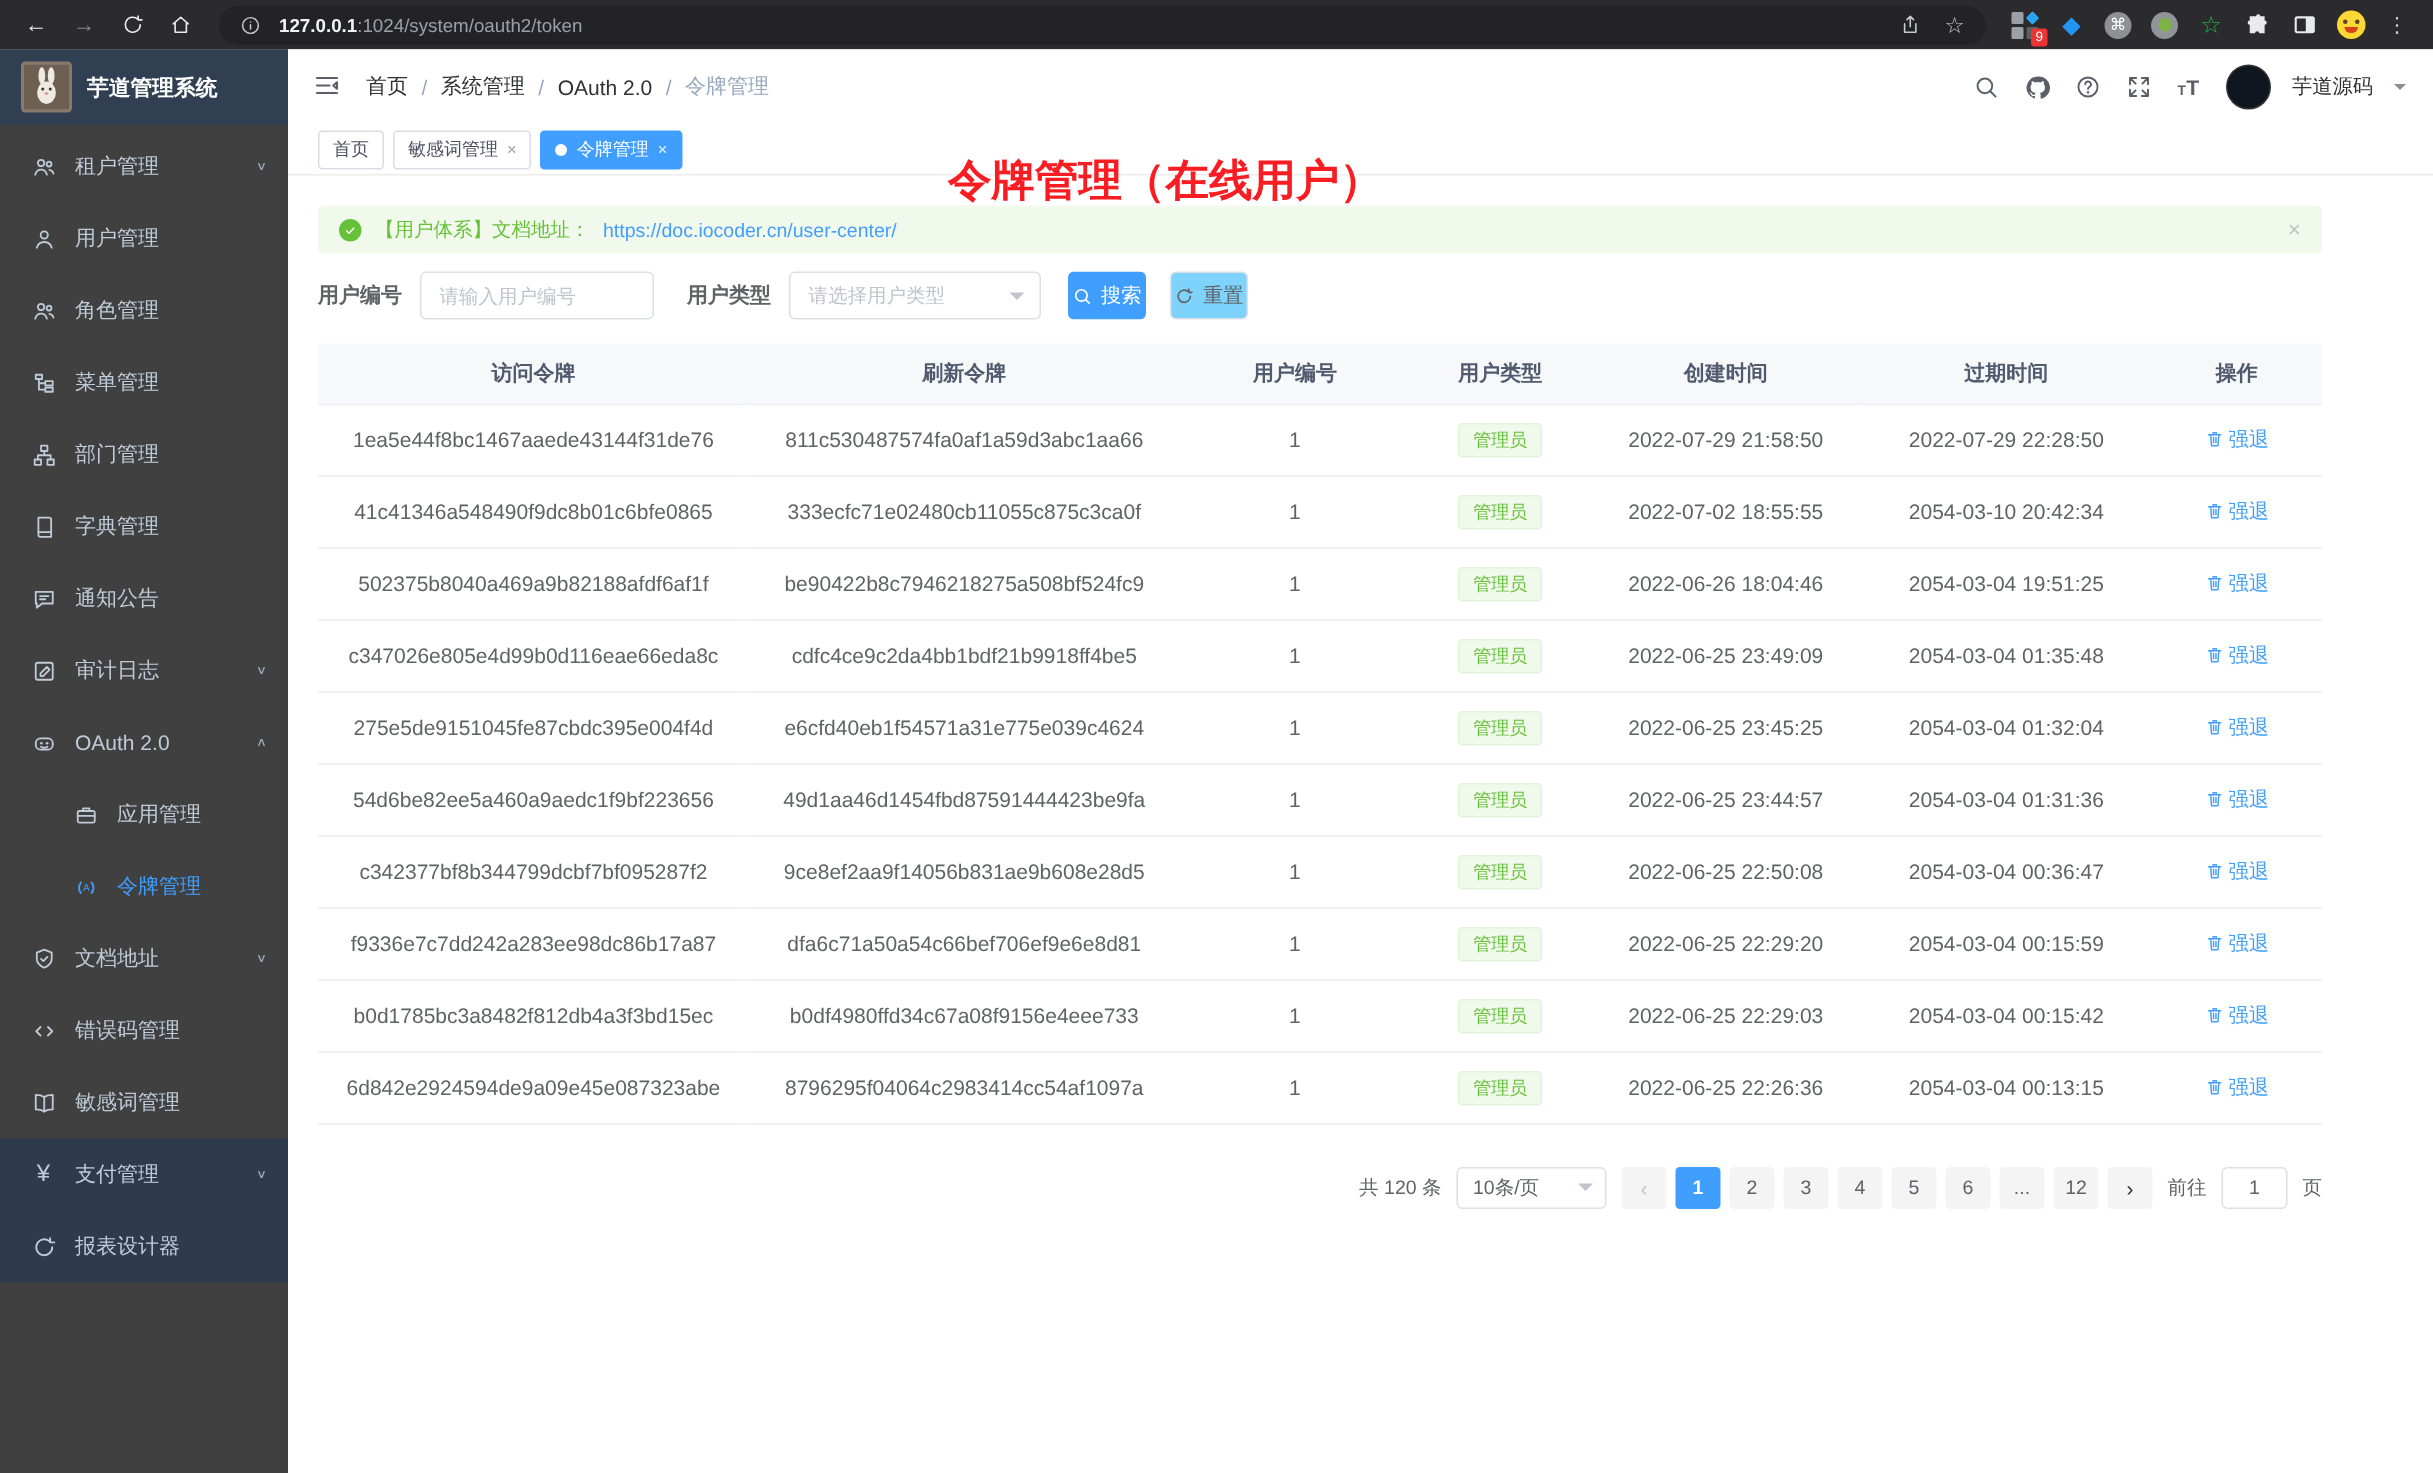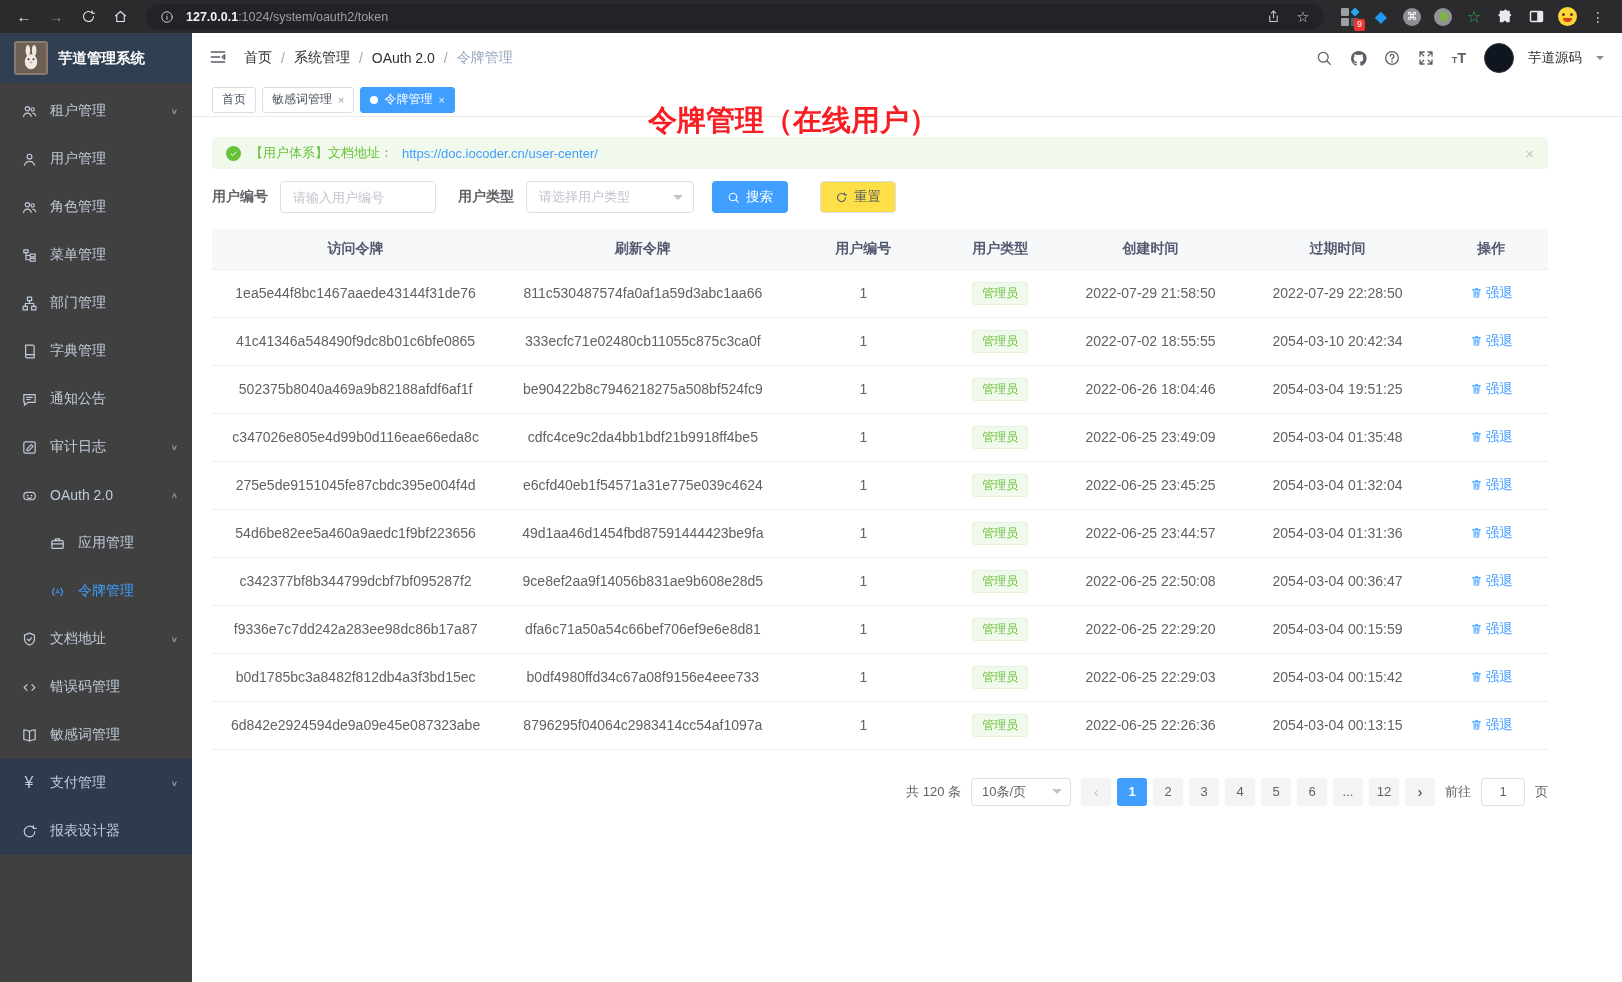--- a/index.html
+++ b/index.html
@@ -64,41 +64,41 @@
   .caret { width:0; height:0; border:4px solid transparent; border-top-color:#8a8f97; margin-top:4px; cursor:pointer; }
 
   
   .tabsbar { height:34px; display:flex; align-items:center; gap:6px; padding:0 20px; border-bottom:1px solid #ececec; background:#fff; }
   .tagtab { height:26px; display:flex; align-items:center; gap:6px; padding:0 9px; border:1px solid #d8dce5; background:#fff; color:#495060; font-size:12px; border-radius:3px; cursor:pointer; }
   .tagtab .x { font-size:11px; color:#9aa2ad; }
   .tagtab.active { background:#409eff; border-color:#409eff; color:#fff; }
   .tagtab.active .x { color:#eaf4ff; }
   .tagtab.active .dot { width:8px; height:8px; border-radius:50%; background:#fff; }
 
-  .annotation { position:absolute; left:456px; top:68px; font-size:29px; font-weight:bold; color:#f81d22; z-index:5; white-space:nowrap; }
+  .annotation { position:absolute; left:440px; top:68px; font-size:29px; font-weight:bold; color:#f81d22; z-index:5; white-space:nowrap; }
 
   
   .content { padding:20px 74px 0 20px; }
   .alert { height:32px; background:#f0f9eb; border-radius:4px; display:flex; align-items:center; padding:16px 14px; gap:9px; }
   .acheck { width:15px; height:15px; border-radius:50%; background:#67c23a; color:#fff; display:flex; align-items:center; justify-content:center; flex:none; }
   .acheck svg { width:9px; height:9px; stroke:#fff; stroke-width:2.5; fill:none; }
   .atext { color:#67c23a; font-size:13px; }
   .alink { color:#409eff; font-size:13px; text-decoration:none; cursor:pointer; }
   .aclose { margin-left:auto; color:#c0c4cc; font-size:15px; cursor:pointer; }
 
   .filters { display:flex; align-items:center; margin-top:12px; gap:12px; }
   .flabel { font-weight:bold; color:#606266; font-size:14px; }
   .finput { width:156px; height:32px; border:1px solid #dcdfe6; border-radius:4px; padding:0 12px; font-size:13px; color:#606266; outline:none; font-family:inherit; }
   .finput::placeholder { color:#c0c4cc; }
   .fselect { width:168px; height:32px; border:1px solid #dcdfe6; border-radius:4px; padding:0 10px 0 12px; font-size:13px; color:#c0c4cc; display:flex; align-items:center; justify-content:space-between; cursor:pointer; }
   .chev { width:0; height:0; border:5px solid transparent; border-top-color:#c0c4cc; margin-top:5px; }
-  .btn { height:32px; border-radius:4px; padding:0 14px; display:inline-flex; align-items:center; gap:6px; font-size:13.5px; cursor:pointer; border:1px solid transparent; }
+  .btn { height:32px; border-radius:4px; padding:0 2px; display:inline-flex; align-items:center; gap:6px; font-size:13.5px; cursor:pointer; border:1px solid transparent; }
   .btn .ic { width:13px; height:13px; stroke-width:2; }
   .btn-primary { background:#409eff; color:#fff; margin-left:6px; }
-  .btn-plain { background:#fde047; color:#606266; border-color:#dcdfe6; margin-left:20px;align-items:center; }
+  .btn-plain { background:#7dd3fc; color:#606266; border-color:#dcdfe6; margin-left:4px;align-items:center; }
 
   
   table { width:100%; border-collapse:collapse; margin-top:16px; table-layout:fixed; }
   thead th { background:#f7f8fa; height:40px; font-size:14px; color:#515a6e; font-weight:bold; text-align:center; }
   tbody td { height:48px; text-align:center; font-size:14px; color:#606266; border-bottom:1px solid #ebeef5; overflow:hidden; white-space:nowrap; }
   tbody tr:first-child td { border-top:1px solid #ebeef5; }
   .tag-success { display:inline-block; padding:2px 9px; font-size:12px; color:#67c23a; background:#f0f9eb; border:1px solid #e1f3d8; border-radius:3px; }
   .op-link { color:#409eff; display:inline-flex; align-items:center; gap:3px; cursor:pointer; font-size:13.5px; }
   .op-link .ic { width:13px; height:13px; stroke-width:1.8; }
 

